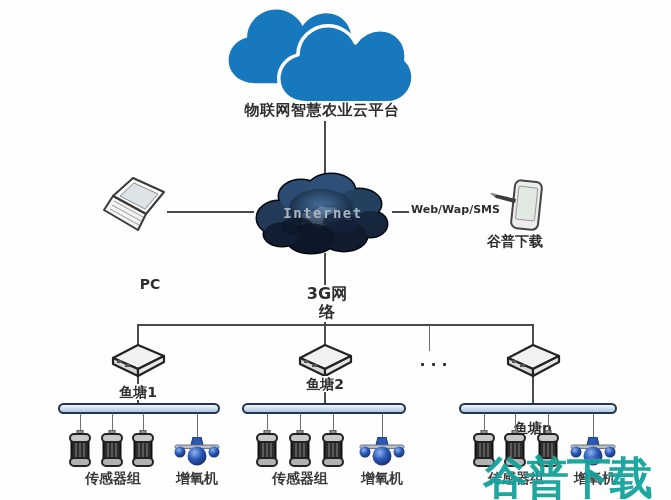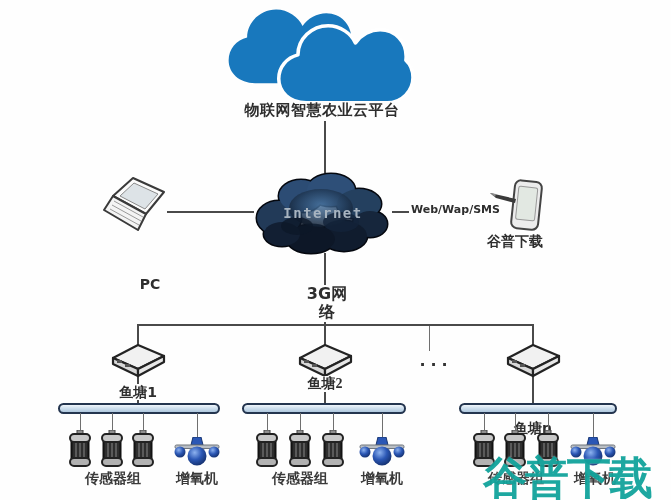--- a/index.html
+++ b/index.html
@@ -143,21 +143,21 @@
     <g stroke="#232323" stroke-width="2.2" stroke-linejoin="round">
       <polygon points="4,17 29,4 55,15 29,28" fill="#f1f1f1"></polygon>
       <polygon points="4,17 4,23 29,35 29,28" fill="#d8d8d8"></polygon>
       <polygon points="29,28 55,15 55,21 29,35" fill="#e7e7e7"></polygon>
     </g>
     <rect x="8" y="19" width="5" height="3" fill="#555"></rect>
       <rect x="16" y="23" width="5" height="3" fill="#555"></rect>
   </svg>
 
   <div class="lbl pond-label" style="left:108px;top:384px;width:60px;">鱼塘1</div>
-  <div class="lbl pond-label" style="left:295px;top:376px;width:60px;font-family:Liberation Serif, serif;">鱼塘2</div>
+  <div class="lbl pond-label" style="left:295px;top:376px;width:60px;">鱼塘2</div>
   <div class="lbl pond-label" style="left:503px;top:376px;width:60px;margin-top:44px;">鱼塘n</div>
 
   <div class="pond-bar" style="left:58px;width:158px;"></div>
   <div class="pond-bar" style="left:242px;width:160px;"></div>
   <div class="pond-bar" style="left:459px;width:154px;"></div>
 
   <div class="line thin" style="left:80px;top:413px;width:1px;height:19px;"></div>
   <div class="line thin" style="left:112px;top:413px;width:1px;height:19px;"></div>
   <div class="line thin" style="left:143px;top:413px;width:1px;height:19px;"></div>
   <div class="line thin" style="left:197px;top:413px;width:1px;height:25px;"></div>

